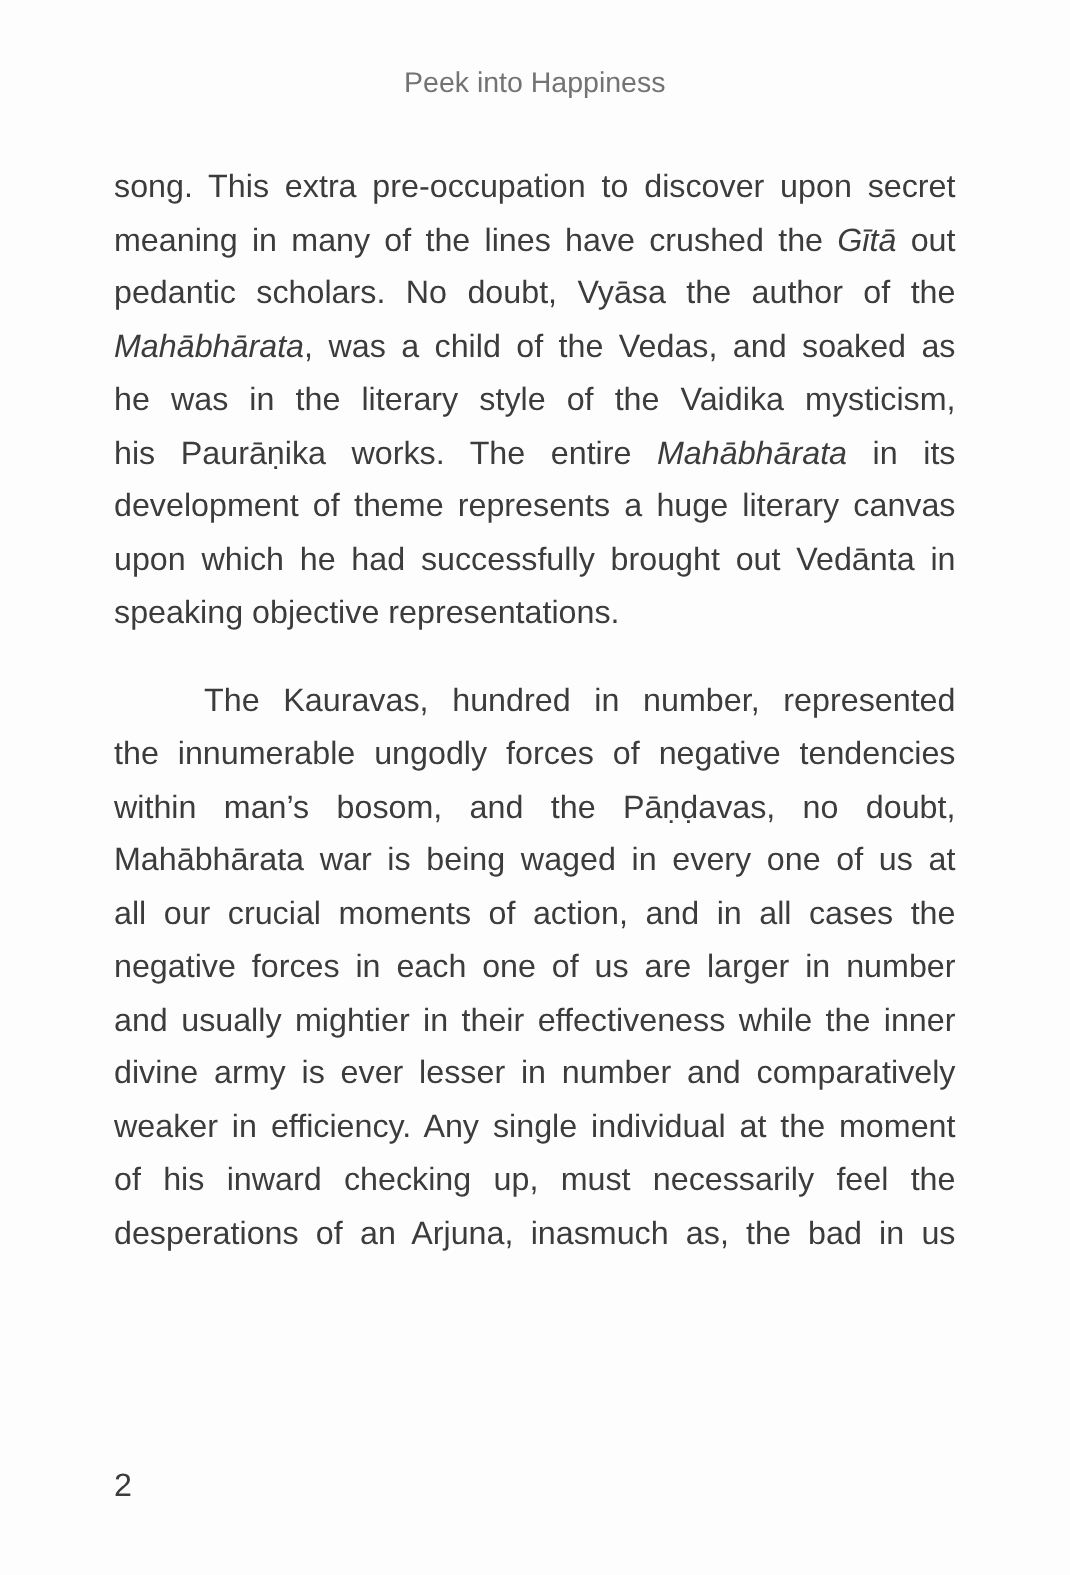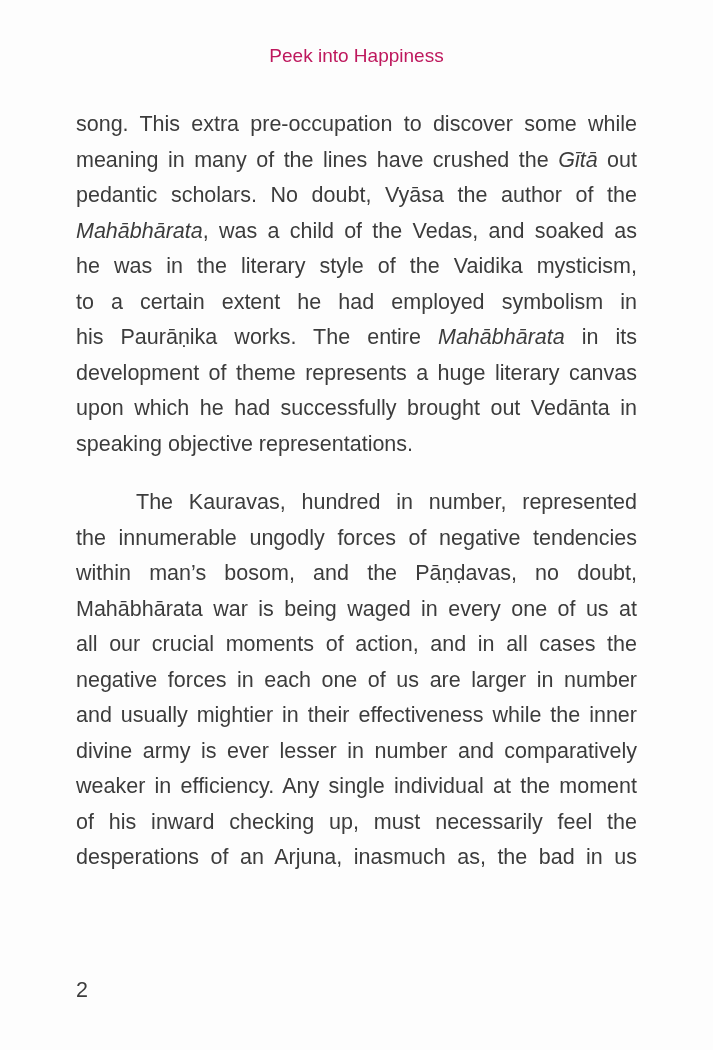--- a/index.html
+++ b/index.html
@@ -18,21 +18,21 @@
     overflow: hidden;
   }
   .running-header {
     position: absolute;
     top: 46px;
     left: 0;
     right: 0;
     text-align: center;
     font-size: 19px;
     line-height: 1.1;
-    color: #be185d;
+    color: #737373;
   }
   .body-text {
     position: absolute;
     top: 107px;
     left: 76px;
     width: 561px;
     font-size: 21.5px;
   }
   .paragraph + .paragraph {
     margin-top: 23px;
@@ -60,26 +60,25 @@
   }
 </style>
 </head>
 <body style="background: rgb(253, 253, 253);">
 
 <div class="page" style="background: rgb(253, 253, 253); color: rgb(60, 60, 60);">
   <div class="running-header">Peek into Happiness</div>
 
   <div class="body-text">
       <div class="paragraph">
-        <div class="line"><span>song. This extra pre-occupation to discover some while</span></div>
+        <div class="line"><span>song. This extra pre-occupation to discover upon secret</span></div>
         <div class="line"><span>meaning in many of the lines have crushed the </span><i>Gītā</i><span> out</span></div>
         <div class="line"><span>pedantic scholars. No doubt, Vyāsa the author of the</span></div>
         <div class="line"><i>Mahābhārata</i><span>, was a child of the Vedas, and soaked as</span></div>
         <div class="line"><span>he was in the literary style of the Vaidika mysticism,</span></div>
-        <div class="line"><span>to a certain extent he had employed symbolism in</span></div>
         <div class="line"><span>his Paurāṇika works. The entire </span><i>Mahābhārata</i><span> in its</span></div>
         <div class="line"><span>development of theme represents a huge literary canvas</span></div>
         <div class="line"><span>upon which he had successfully brought out Vedānta in</span></div>
         <div class="line no-just"><span>speaking objective representations.</span></div>
       </div>
       <div class="paragraph">
         <div class="line indent"><span>The Kauravas, hundred in number, represented</span></div>
         <div class="line"><span>the innumerable ungodly forces of negative tendencies</span></div>
         <div class="line"><span>within man’s bosom, and the Pāṇḍavas, no doubt,</span></div>
         <div class="line"><span>Mahābhārata war is being waged in every one of us at</span></div>

